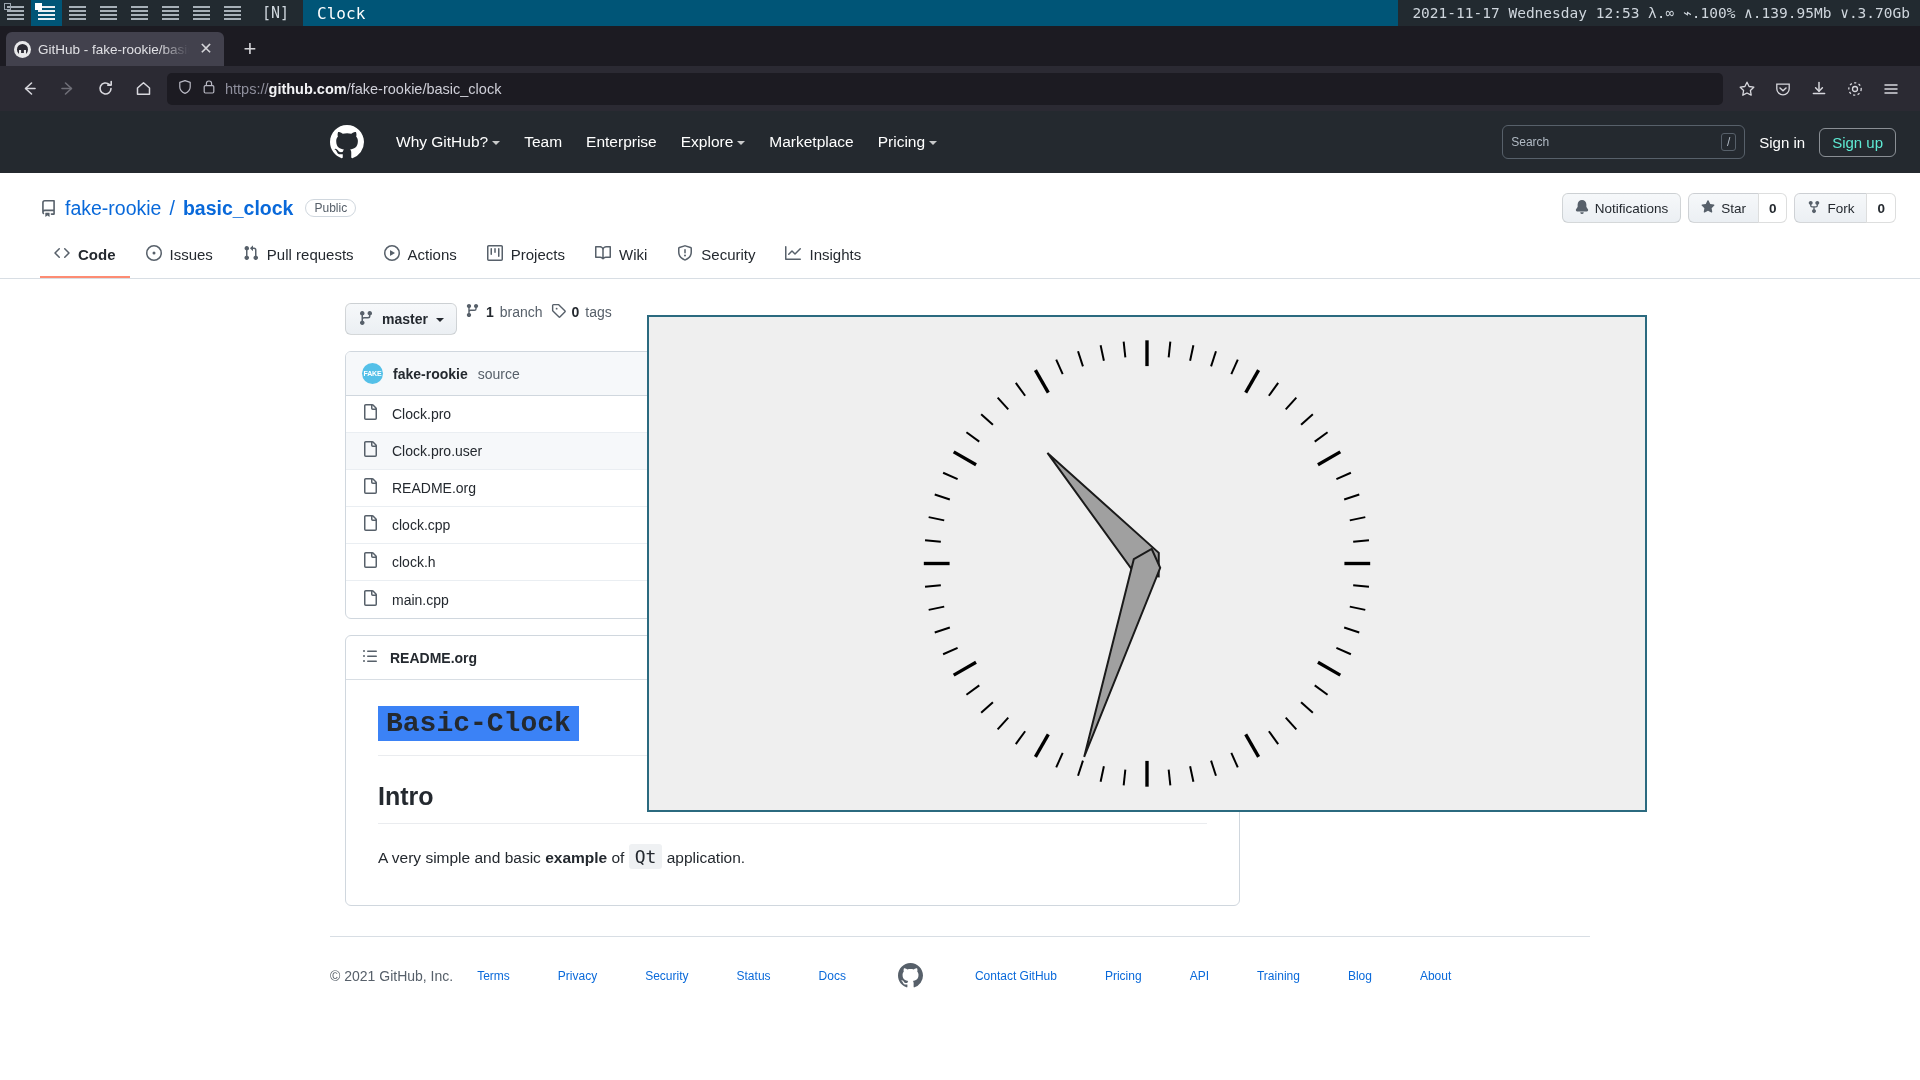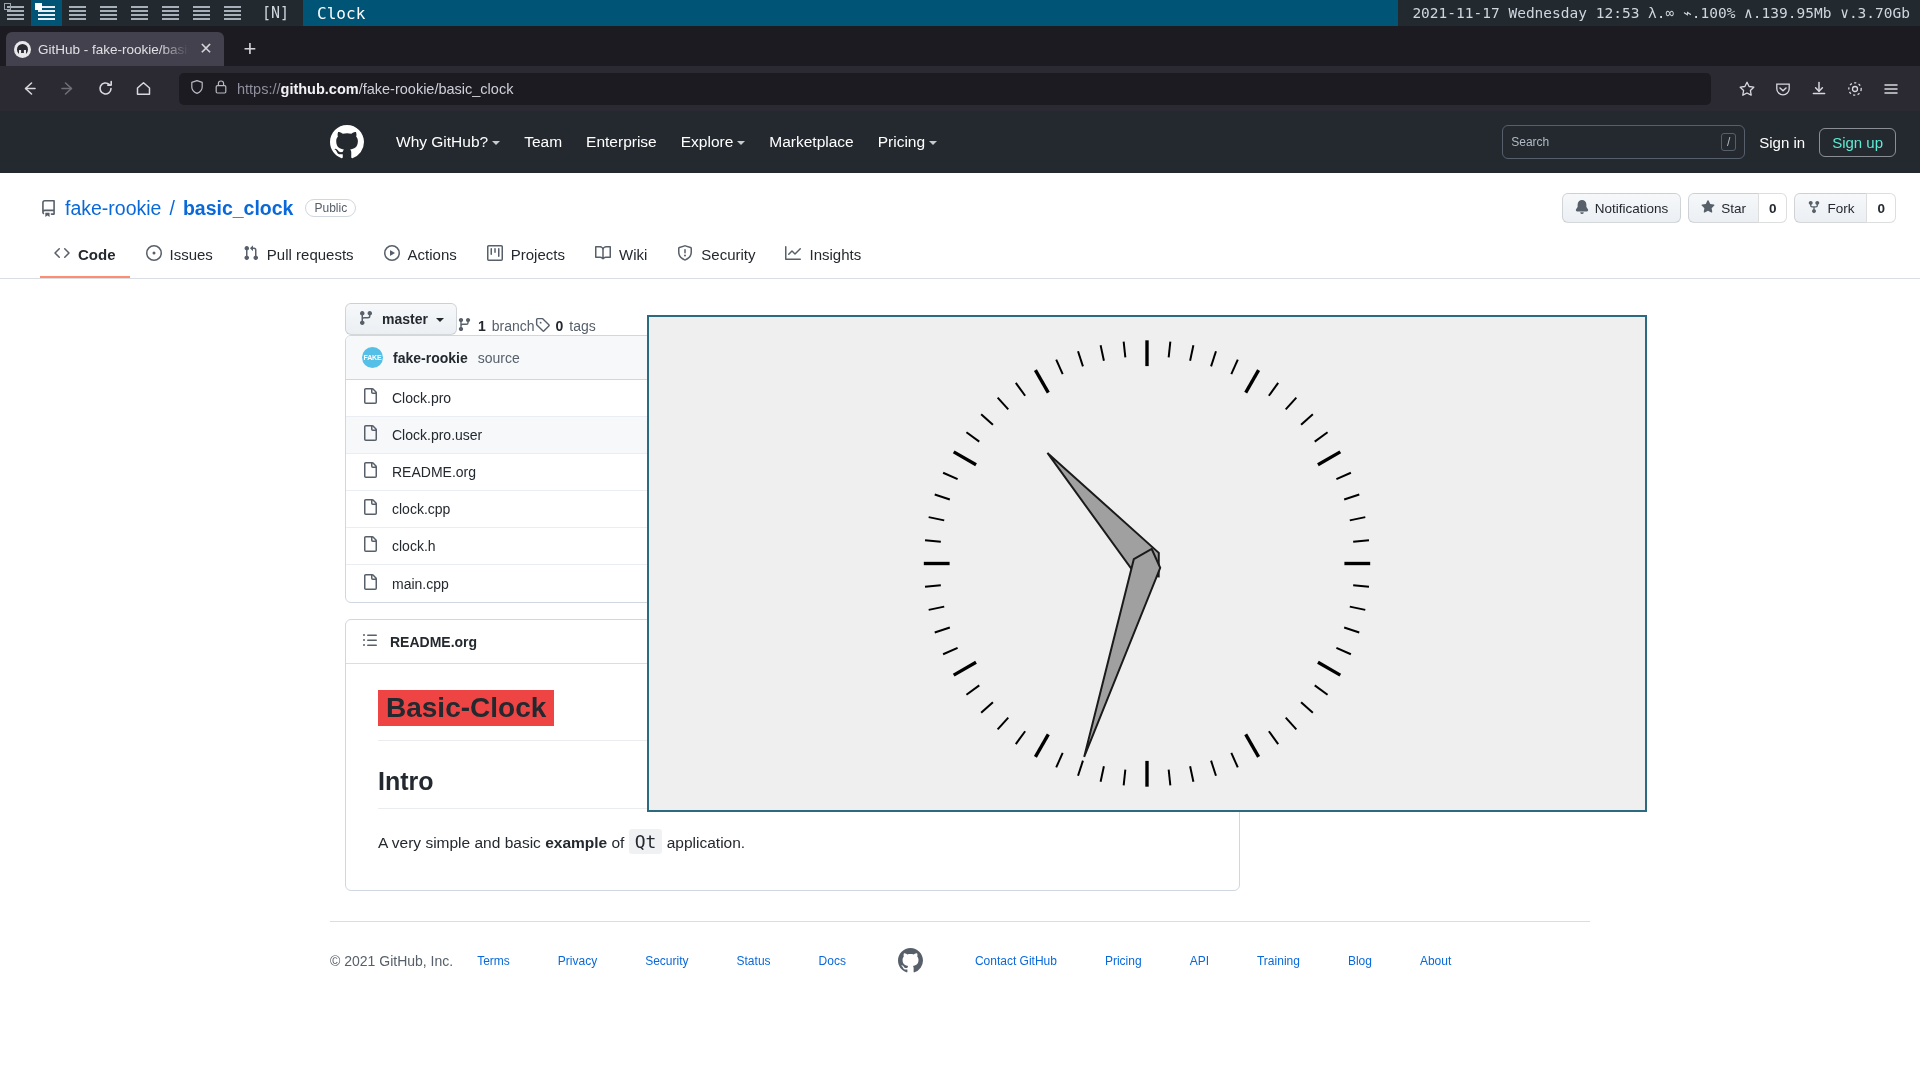--- a/index.html
+++ b/index.html
@@ -137,21 +137,21 @@
   .nav-btn {
     width: 34px; height: 34px;
     display: flex; align-items: center; justify-content: center;
     color: #d8d8de;
     border-radius: 4px;
   }
   .nav-btn svg { display: block; }
   #urlbar {
     flex: 1;
     height: 32px;
-    margin: 0 15px;
+    margin: 0 3px;
     background: #1c1b22;
     border-radius: 5px;
     display: flex; align-items: center;
     padding: 0 10px;
     gap: 9px;
   }
   #urlbar .url-text {
     font-size: 14.5px;
     color: #8f8f9d;
     white-space: nowrap;
@@ -245,21 +245,21 @@
     display: flex; align-items: center; gap: 8px;
     font-size: 15px; color: #24292f;
     padding: 8px 14px 12px 14px;
     border-bottom: 2px solid transparent;
     white-space: nowrap;
   }
   .repo-tab.selected { font-weight: 600; border-bottom-color: #fd8c73; }
 
   #repo-body { position: relative; padding: 24px 0 0 0; }
   #file-column { width: 600px; margin-left: 345px; }
-  #branch-row { display: flex; align-items: flex-end; gap: 0; }
+  #branch-row { display: flex; align-items: flex-start; gap: 8px; margin-bottom: 16px; }
   #branch-btn {
     border: 1px solid rgba(27,31,36,0.15);
     background: linear-gradient(#f6f8fa, #ebeff3);
     border-radius: 6px;
     height: 32px; padding: 0 12px;
     display: flex; align-items: center; gap: 8px;
     font-size: 14px; color: #24292f; font-weight: 600;
   }
   .meta-link { display: flex; align-items: center; gap: 6px; font-size: 14px; color: #57606a; }
   .meta-link b { color: #24292f; }
@@ -293,23 +293,23 @@
 
   #readme-box { border: 1px solid #d0d7de; border-radius: 6px; margin-top: 16px; background:#fff;
     width: 895px; }
   #readme-head {
     height: 44px; display: flex; align-items: center; gap: 12px;
     padding: 0 16px; border-bottom: 1px solid #d8dee4;
   }
   #readme-head .t { font-size: 14px; font-weight: 600; color: #24292f; }
   #readme-body { padding: 26px 32px 38px 32px; }
   #readme-body h1 {
-    font-family: Liberation Sans, sans-serif;
+    font-family: Liberation Mono, monospace;
     font-size: 28px; font-weight: 700; color: #24292f;
-    background: #ef4444; display: inline-block;
+    background: #3b82f6; display: inline-block;
     padding: 2px 8px; border-radius: 0;
     letter-spacing: 0px;
   }
   #readme-body .rule { border-bottom: 1px solid #eaecef; margin: 14px 0 26px 0; }
   #readme-body h2 { font-size: 25px; font-weight: 600; color: #24292f; }
   #readme-body .rule2 { border-bottom: 1px solid #eaecef; margin: 12px 0 22px 0; }
   #readme-body p { font-size: 15.5px; color: #24292f; }
   #readme-body p b { font-weight: 700; }
   code.inline {
     font-family: "DejaVu Sans Mono", monospace;

